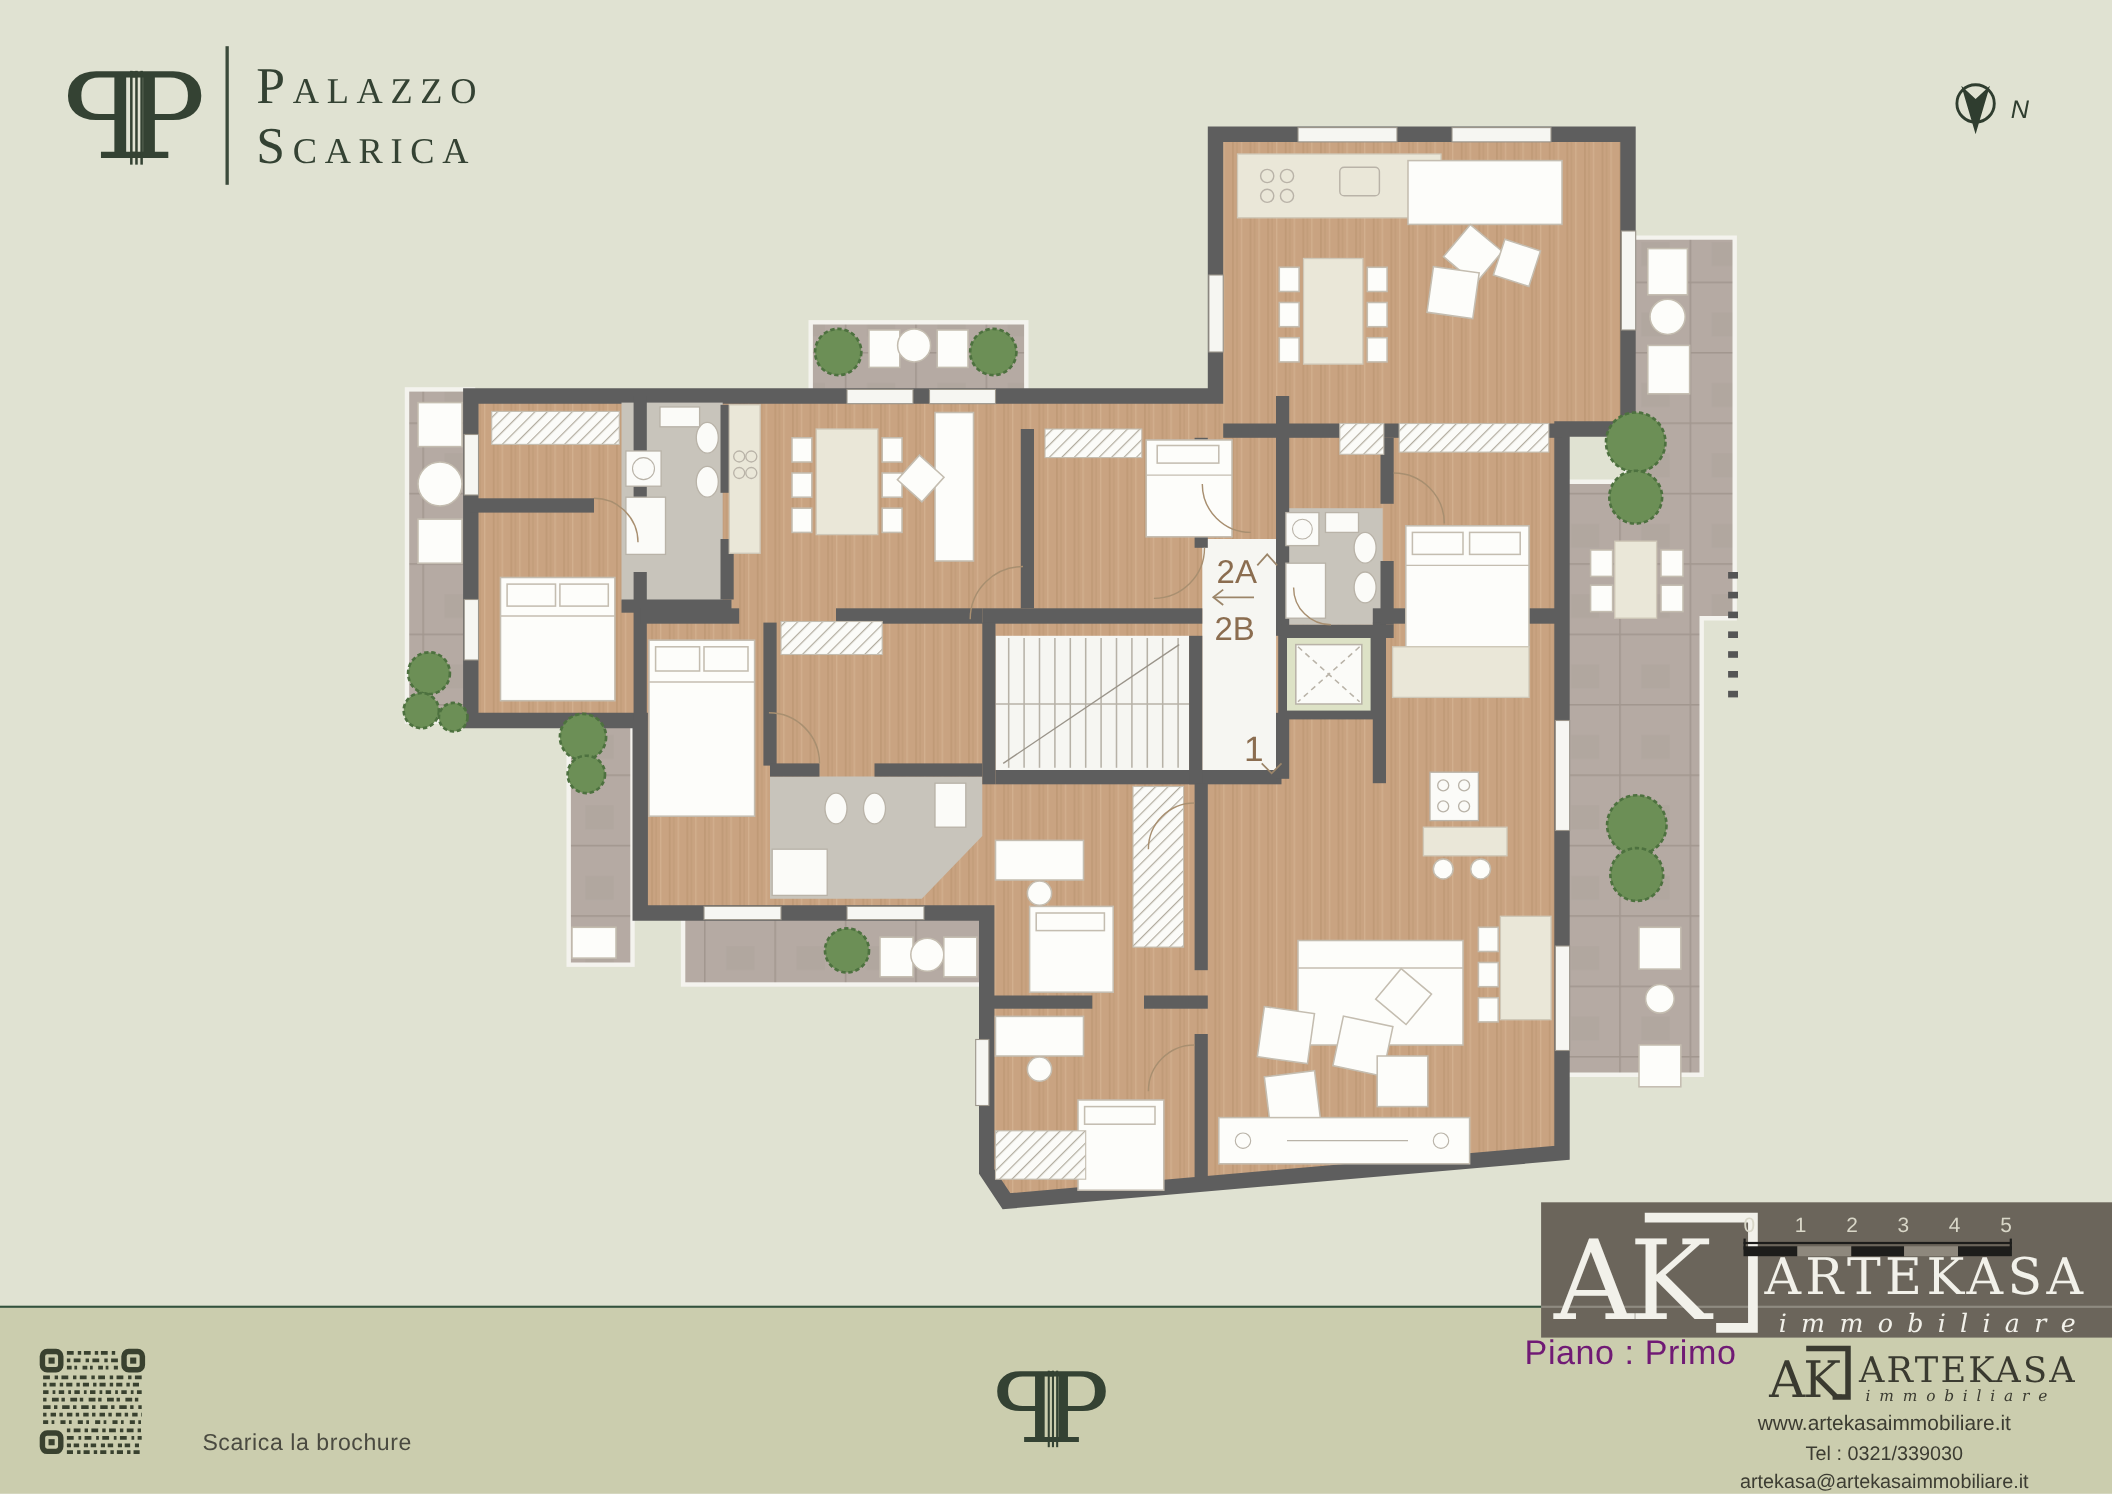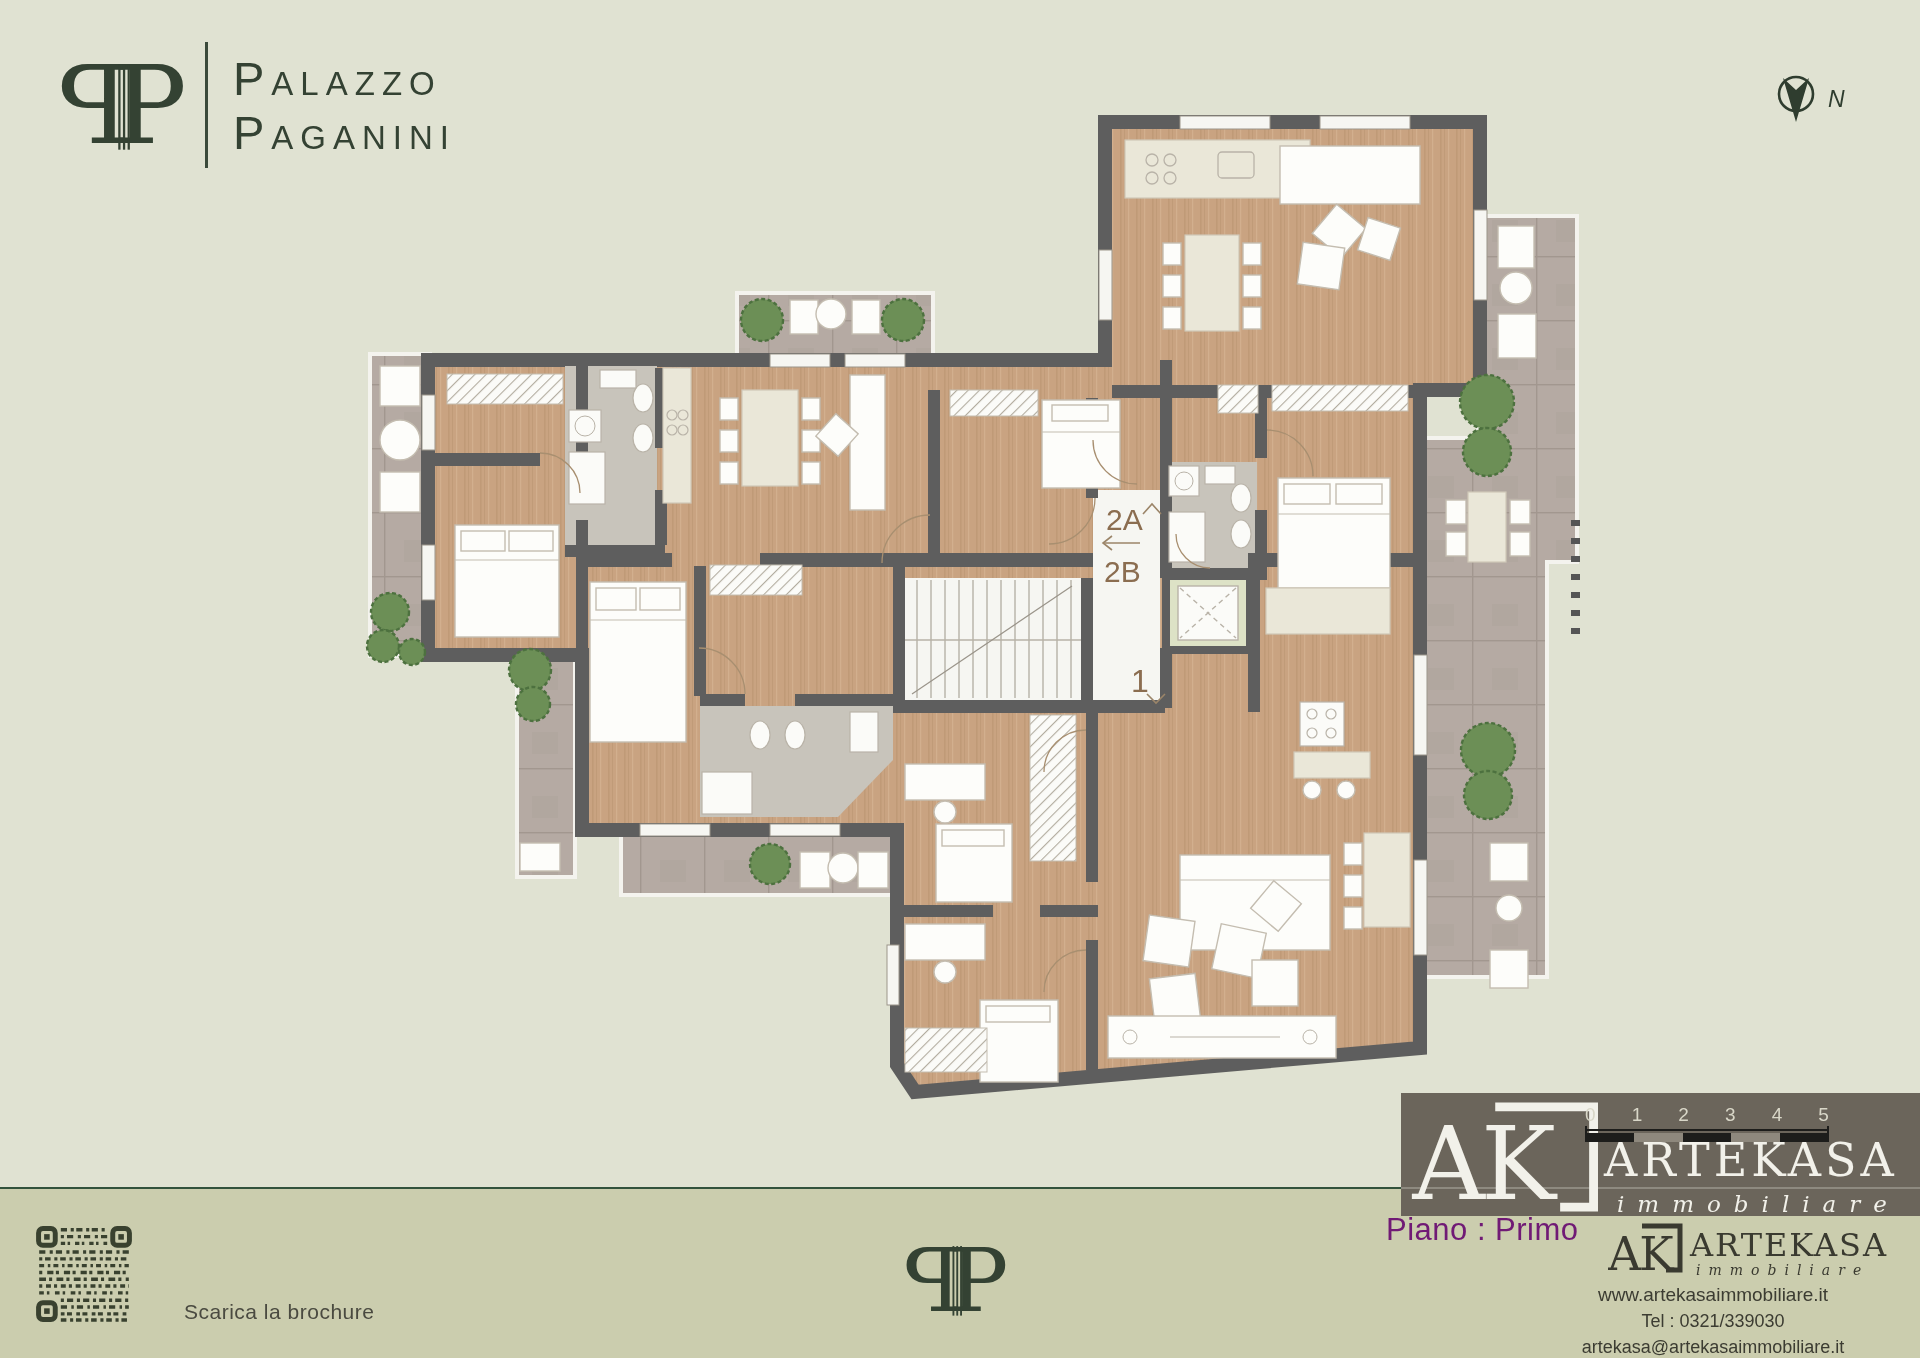--- a/index.html
+++ b/index.html
@@ -3,21 +3,21 @@
 <meta charset="utf-8">
 <style>
   html,body{margin:0;padding:0;}
   .page{position:relative;width:1920px;height:1358px;background:#e0e2d2;overflow:hidden;
         font-family:"Liberation Sans",sans-serif;}
   .abs{position:absolute;}
 
   
   .brand-divider{position:absolute;left:205px;top:42px;width:3px;height:126px;background:#3b4a3b;}
   .brand-title{position:absolute;left:233px;top:52px;color:#344233;
-        font-family:Liberation Sans, sans-serif;font-variant:small-caps;
+        font-family:Liberation Serif, serif;font-variant:small-caps;
         font-size:47px;letter-spacing:7px;line-height:54px;}
 
   
   .compass{position:absolute;left:1772px;top:70px;width:110px;height:60px;}
   .compass .n{position:absolute;left:56px;top:16px;font-style:italic;font-size:23px;color:#2f3d2f;}
 
   
   .footer-line{position:absolute;left:0;top:1187px;width:1920px;height:2px;background:#33523c;}
   .footer-band{position:absolute;left:0;top:1189px;width:1920px;height:169px;background:#cbcdae;}
 
@@ -67,21 +67,21 @@
     </g>
     <g fill="#344233">
       <rect x="56" y="10" width="2.2" height="82"></rect>
       <rect x="60.5" y="10" width="2.2" height="82"></rect>
       <rect x="65" y="10" width="2.2" height="82"></rect>
     </g>
   </svg>
   <div class="brand-divider"></div>
   <div class="brand-title">
     <div>Palazzo</div>
-    <div>Paganini</div>
+    <div>Scarica</div>
   </div>
 
   <div class="compass">
     <svg width="52" height="56" viewBox="0 0 52 56">
       <circle cx="24" cy="24" r="17" fill="none" stroke="#2f3d2f" stroke-width="2.6"></circle>
       <polygon points="11,8 24,52 37,8 24,20" fill="#2f3d2f"></polygon>
     </svg>
     <span class="n">N</span>
   </div>
 

